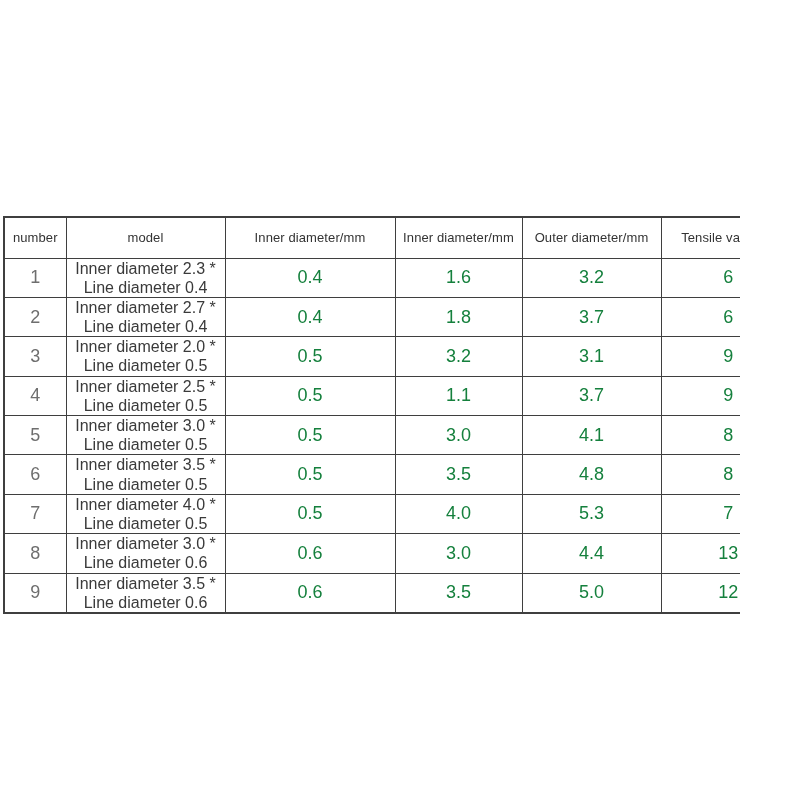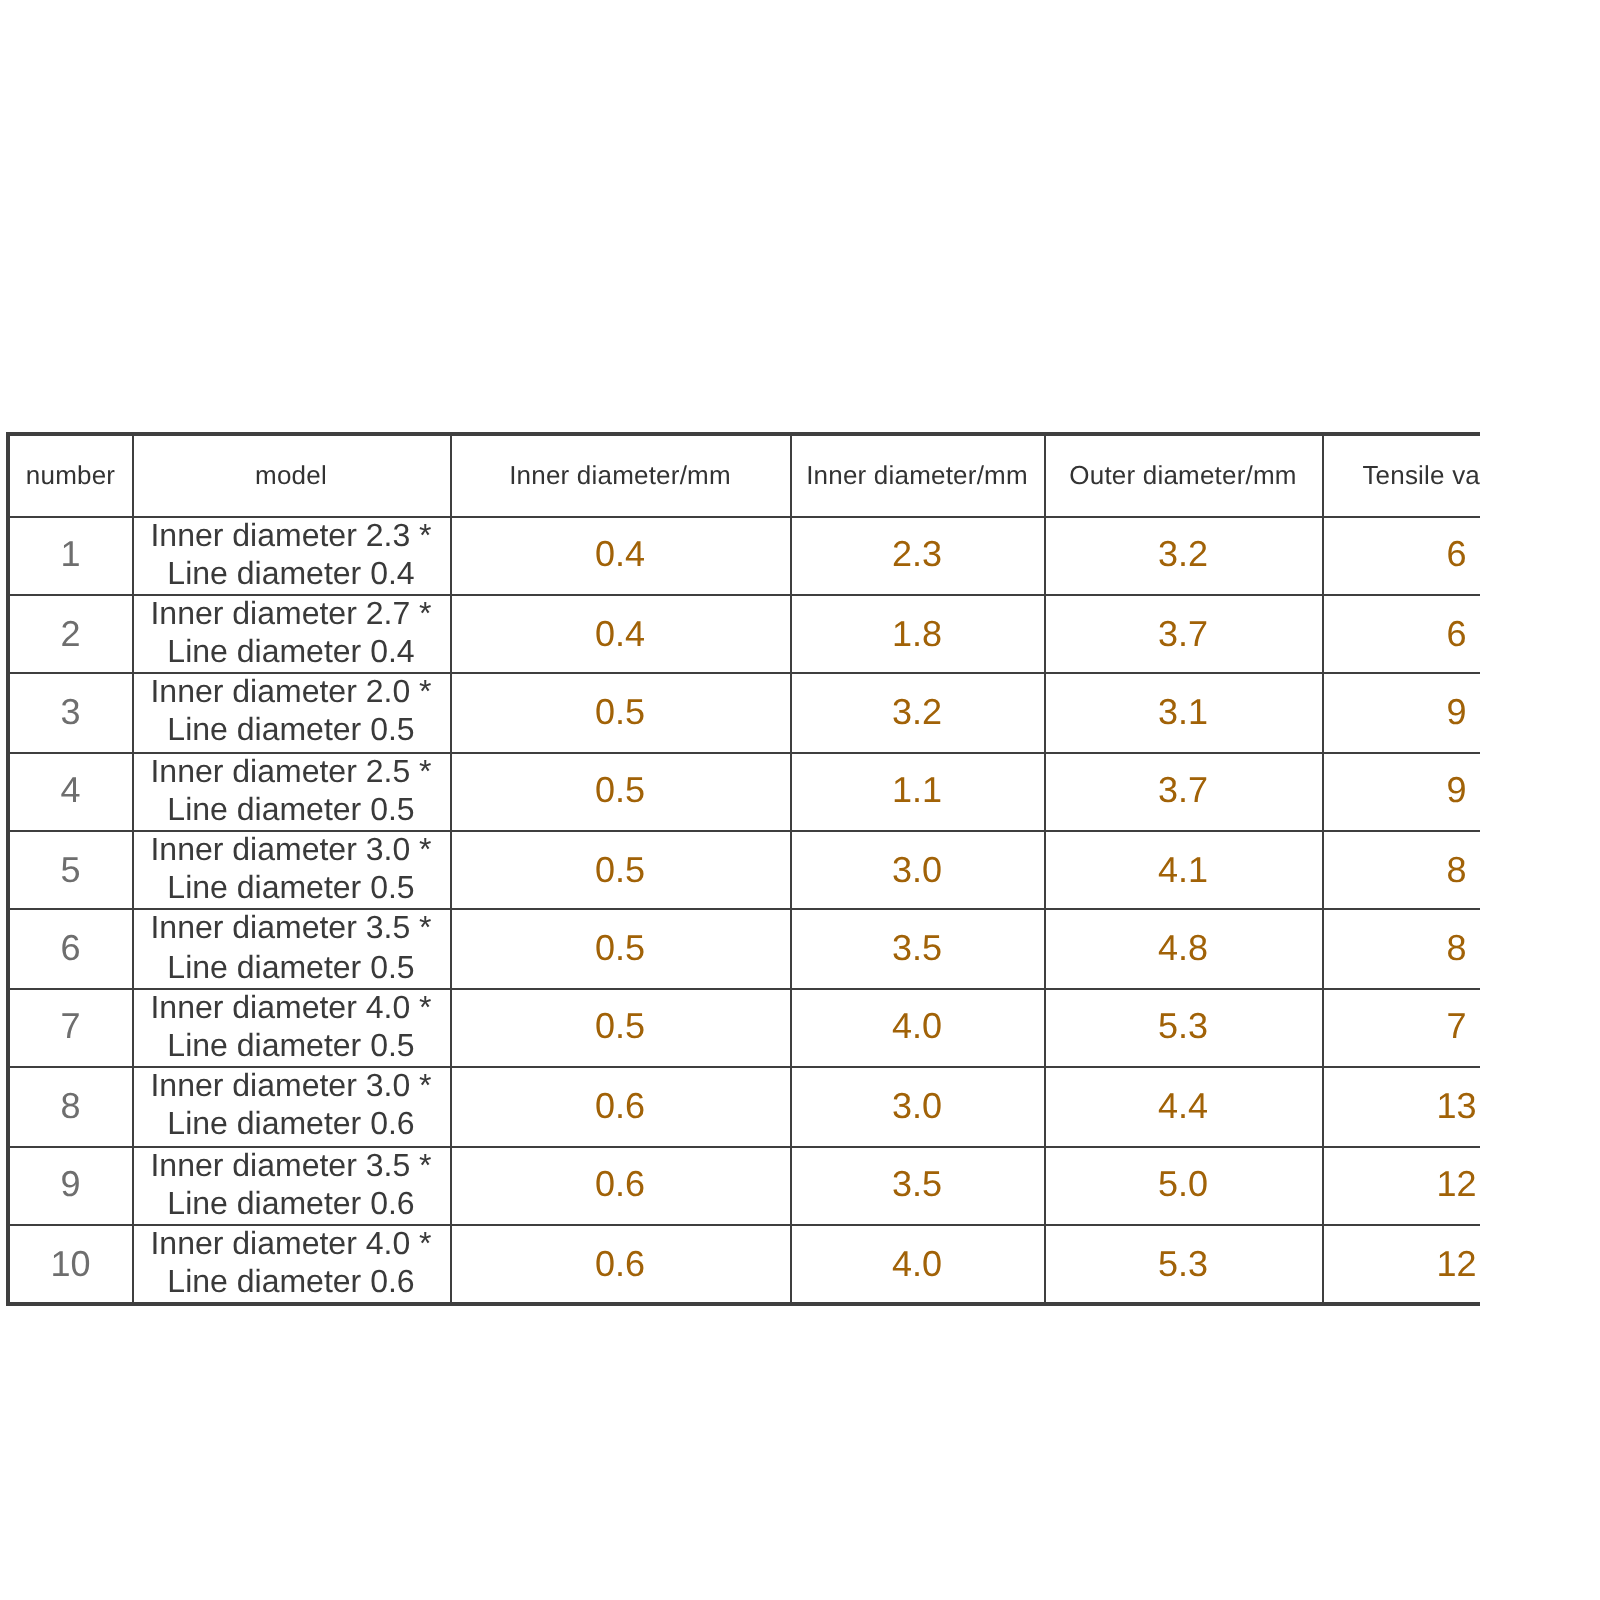--- a/index.html
+++ b/index.html
@@ -60,21 +60,21 @@
     font-size: 18px;
     color: #6e6e6e;
   }
   td.model-cell {
     font-size: 16px;
     color: #3a3a3a;
     line-height: 1.2;
   }
   td.value-cell {
     font-size: 18px;
-    color: #a16207;
+    color: #15803d;
     margin-top: 15px;
   }
 </style>
 </head>
 <body>
 
 <div class="page">
   <table class="spec-table">
     <colgroup>
       <col class="c-number">
@@ -95,21 +95,21 @@
         </tr>
     </thead>
     <tbody>
         <tr class="data-row">
           <td class="number-cell">1</td>
           <td class="model-cell">
             <div>Inner diameter 2.3 *</div>
             <div>Line diameter 0.4</div>
           </td>
           <td class="value-cell">0.4</td>
-          <td class="value-cell">2.3</td>
+          <td class="value-cell">1.6</td>
           <td class="value-cell">3.2</td>
           <td class="value-cell">6</td>
         </tr>
         <tr class="data-row">
           <td class="number-cell">2</td>
           <td class="model-cell">
             <div>Inner diameter 2.7 *</div>
             <div>Line diameter 0.4</div>
           </td>
           <td class="value-cell">0.4</td>
@@ -185,28 +185,17 @@
         </tr>
         <tr class="data-row">
           <td class="number-cell">9</td>
           <td class="model-cell">
             <div>Inner diameter 3.5 *</div>
             <div>Line diameter 0.6</div>
           </td>
           <td class="value-cell">0.6</td>
           <td class="value-cell">3.5</td>
           <td class="value-cell">5.0</td>
-          <td class="value-cell">12</td>
-        </tr>
-        <tr class="data-row">
-          <td class="number-cell">10</td>
-          <td class="model-cell">
-            <div>Inner diameter 4.0 *</div>
-            <div>Line diameter 0.6</div>
-          </td>
-          <td class="value-cell">0.6</td>
-          <td class="value-cell">4.0</td>
-          <td class="value-cell">5.3</td>
           <td class="value-cell">12</td>
         </tr>
       </tbody>
   </table>
 </div>
 
 </body></html>

